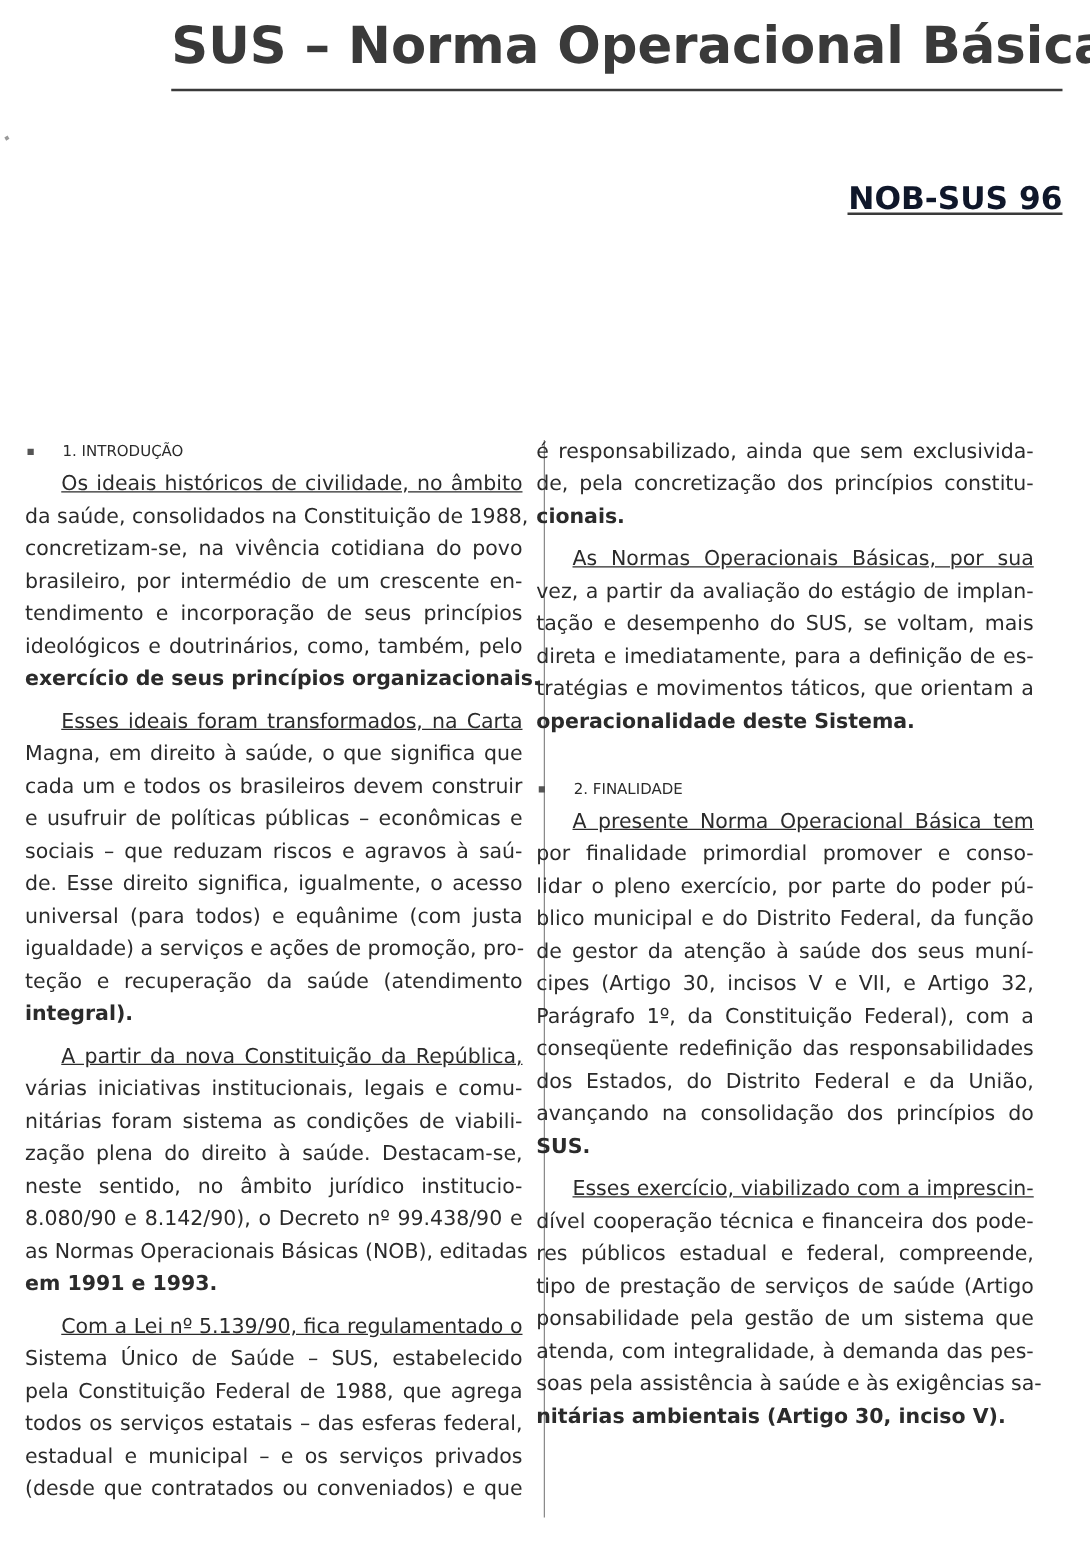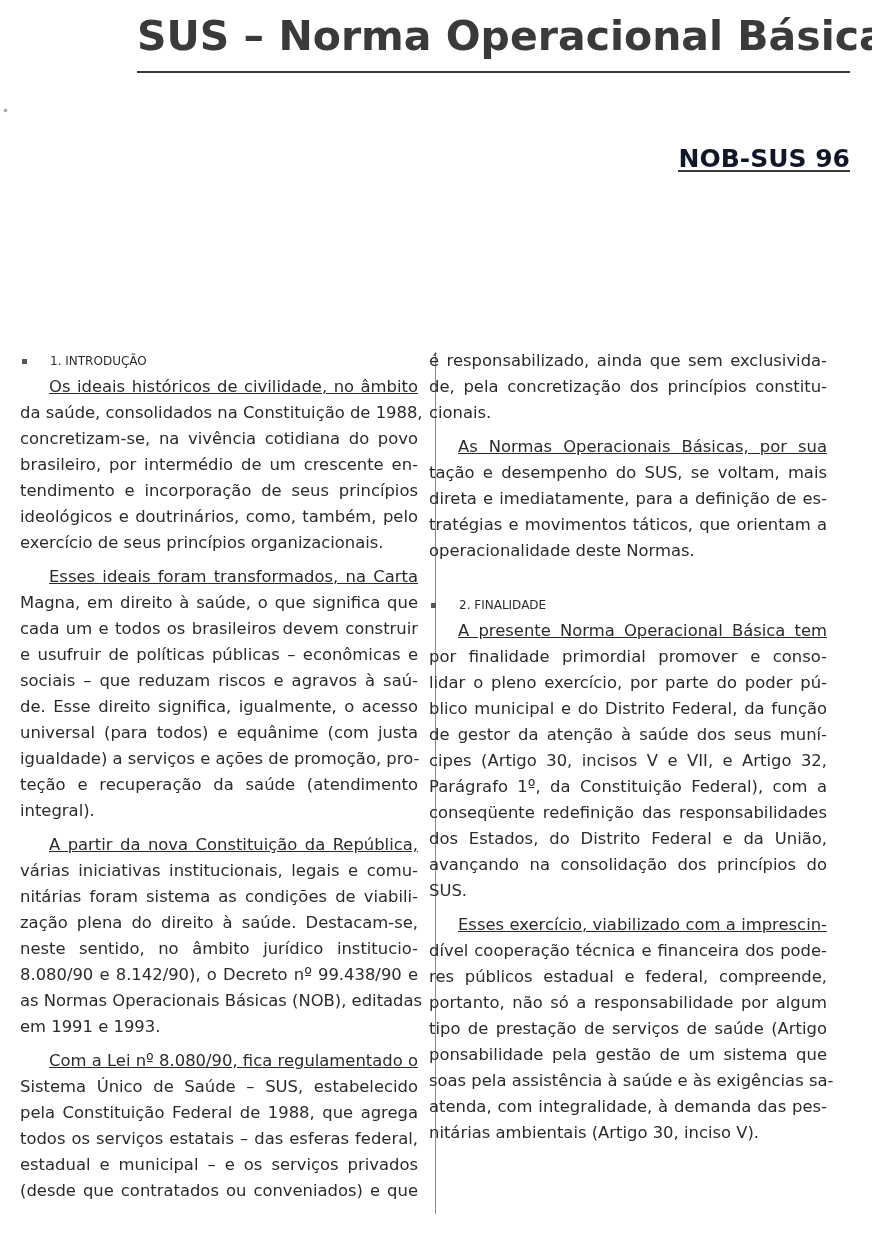--- a/index.html
+++ b/index.html
@@ -42,21 +42,21 @@
     }
     .section-head .bullet {
       position: absolute; left: 2px; top: 11px; width: 5px; height: 5px; background: #555;
     }
     .section-head .label { position: absolute; left: 30px; top: 0; }
     .para { margin: 0 0 8px 0; }
     .line {
       display: block; height: 26px; white-space: nowrap;
       text-align: justify; text-align-last: justify;
     }
-    .line.last { text-align-last: left; }
+    .line.last { text-align-last: left; font-weight: bold; }
     .line.indent { padding-left: 29px; text-decoration: underline; }
     .gap { height: 20px; }
   </style>
 </head>
 <body>
 
 <div class="page-title">SUS – Norma Operacional Básica</div>
 <div class="title-rule"></div>
 <div class="subtitle">NOB-SUS 96</div>
 <div class="subtitle-rule"></div>
@@ -98,42 +98,43 @@
     <span class="line">várias iniciativas institucionais, legais e comu-</span>
     <span class="line">nitárias foram sistema as condições de viabili-</span>
     <span class="line">zação plena do direito à saúde. Destacam-se,</span>
     <span class="line">neste sentido, no âmbito jurídico institucio-</span>
     <span class="line">8.080/90 e 8.142/90), o Decreto nº 99.438/90 e</span>
     <span class="line">as Normas Operacionais Básicas (NOB), editadas</span>
     <span class="line last">em 1991 e 1993.</span>
   </div>
 
   <div class="para">
-    <span class="line indent">Com a Lei nº 8.080/90, fica regulamentado o</span>
+    <span class="line indent">Com a Lei nº 5.139/90, fica regulamentado o</span>
     <span class="line">Sistema Único de Saúde – SUS, estabelecido</span>
     <span class="line">pela Constituição Federal de 1988, que agrega</span>
     <span class="line">todos os serviços estatais – das esferas federal,</span>
     <span class="line">estadual e municipal – e os serviços privados</span>
     <span class="line">(desde que contratados ou conveniados) e que</span>
   </div>
 </div>
 
 <div class="column col-right">
   <div class="para">
     <span class="line">é responsabilizado, ainda que sem exclusivida-</span>
     <span class="line">de, pela concretização dos princípios constitu-</span>
     <span class="line last">cionais.</span>
   </div>
 
   <div class="para">
     <span class="line indent">As Normas Operacionais Básicas, por sua</span>
+    <span class="line">vez, a partir da avaliação do estágio de implan-</span>
     <span class="line">tação e desempenho do SUS, se voltam, mais</span>
     <span class="line">direta e imediatamente, para a definição de es-</span>
     <span class="line">tratégias e movimentos táticos, que orientam a</span>
-    <span class="line last">operacionalidade deste Normas.</span>
+    <span class="line last">operacionalidade deste Sistema.</span>
   </div>
 
   <div class="gap"></div>
 
   <div class="section-head">
     <span class="bullet"></span>
     <span class="label">2. FINALIDADE</span>
   </div>
 
   <div class="para">
@@ -147,20 +148,19 @@
     <span class="line">conseqüente redefinição das responsabilidades</span>
     <span class="line">dos Estados, do Distrito Federal e da União,</span>
     <span class="line">avançando na consolidação dos princípios do</span>
     <span class="line last">SUS.</span>
   </div>
 
   <div class="para">
     <span class="line indent">Esses exercício, viabilizado com a imprescin-</span>
     <span class="line">dível cooperação técnica e financeira dos pode-</span>
     <span class="line">res públicos estadual e federal, compreende,</span>
-    <span class="line">portanto, não só a responsabilidade por algum</span>
     <span class="line">tipo de prestação de serviços de saúde (Artigo</span>
     <span class="line">ponsabilidade pela gestão de um sistema que</span>
+    <span class="line">atenda, com integralidade, à demanda das pes-</span>
     <span class="line">soas pela assistência à saúde e às exigências sa-</span>
-    <span class="line">atenda, com integralidade, à demanda das pes-</span>
     <span class="line last">nitárias ambientais (Artigo 30, inciso V).</span>
   </div>
 </div>
 
 </body></html>

